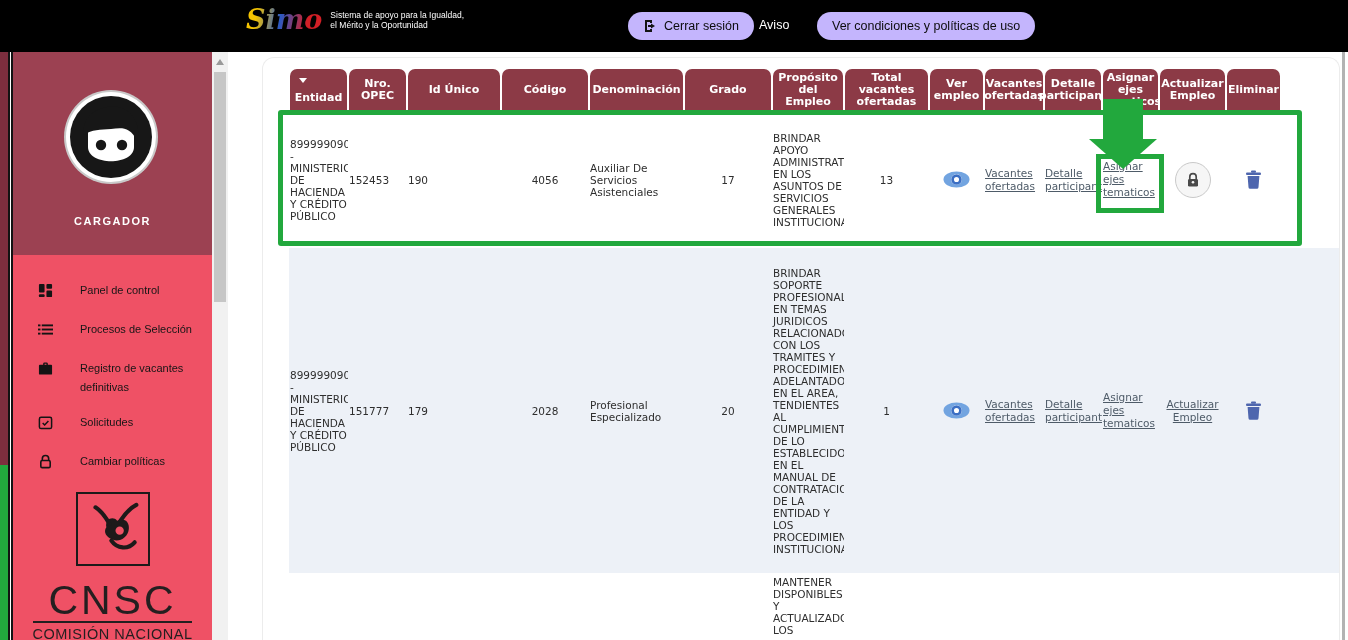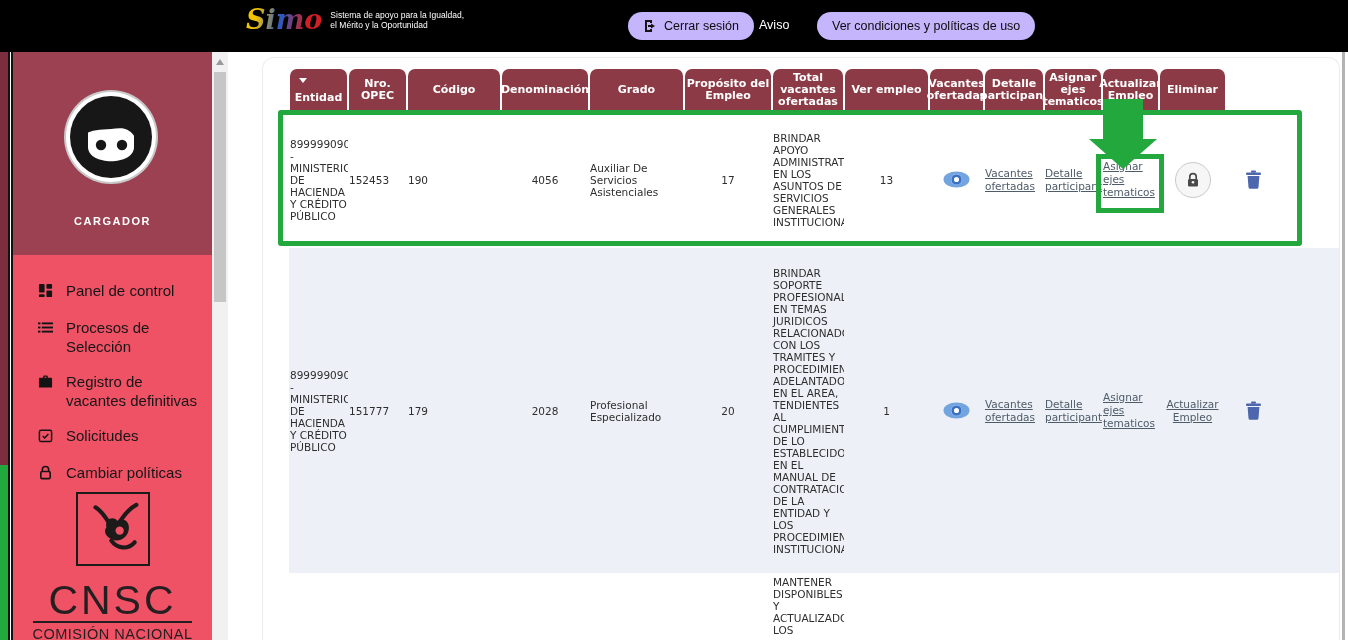--- a/index.html
+++ b/index.html
@@ -27,22 +27,22 @@
   .edge-line1{position:absolute;left:8px;top:52px;width:2px;height:588px;background:#121212;}
   .edge-line2{position:absolute;left:11px;top:52px;width:2px;height:588px;background:#121212;}
 
   
   .sidebar{position:absolute;left:13px;top:52px;width:199px;height:588px;background:#ef5165;overflow:hidden;}
   .sidebar-top{position:absolute;left:0;top:0;width:199px;height:203px;background:#9c4152;}
   .avatar{position:absolute;left:50px;top:37px;}
   .role{position:absolute;left:0;top:163px;width:199px;text-align:center;color:#fff;
         font-size:11px;font-weight:bold;letter-spacing:1.5px;}
   .menu{position:absolute;left:0;top:203px;width:199px;padding-top:26px;}
-  .menu-item{display:flex;gap:13px;padding-left:25px;margin-bottom:16px;align-items:flex-start;
-             color:#161616;font-size:15px;line-height:19px;cursor:pointer;}
+  .menu-item{display:flex;gap:27px;padding-left:25px;margin-bottom:16px;align-items:flex-start;
+             color:#161616;font-size:11px;line-height:19px;cursor:pointer;}
   .menu-item svg{flex:0 0 auto;margin-top:2px;}
   .menu-label{width:134px;}
   .cnsc{position:absolute;left:0;top:440px;width:199px;display:flex;flex-direction:column;align-items:center;}
   .cnsc-square{width:74px;height:74px;border:2.5px solid #1d1a1a;box-sizing:border-box;
                display:flex;align-items:center;justify-content:center;}
   .cnsc-acronym{margin-top:15px;font-size:41px;letter-spacing:3px;color:#241f20;line-height:38px;}
   .cnsc-subtitle{border-top:2px solid #241f20;margin-top:2px;padding-top:3px;font-size:14.5px;
                  letter-spacing:.5px;color:#241f20;}
 
   
@@ -224,20 +224,23 @@
 
     <div class="thead grid14">
       <div class="th th-entidad">
         <span class="sort-tri"></span>
         <span>Entidad</span>
       </div>
       <div class="th">
           <span>Nro. OPEC</span>
         </div>
       <div class="th">
+          <span>Id Único</span>
+        </div>
+      <div class="th">
           <span>Código</span>
         </div>
       <div class="th">
           <span>Denominación</span>
         </div>
       <div class="th">
           <span>Grado</span>
         </div>
       <div class="th">
           <span>Propósito del Empleo</span>

